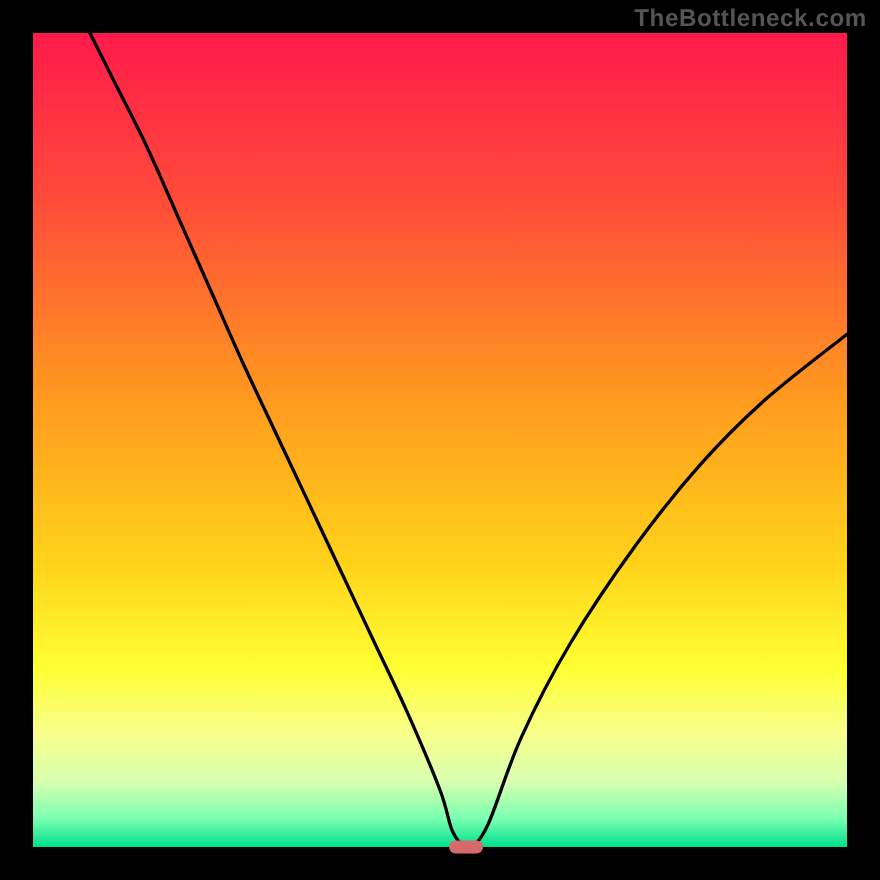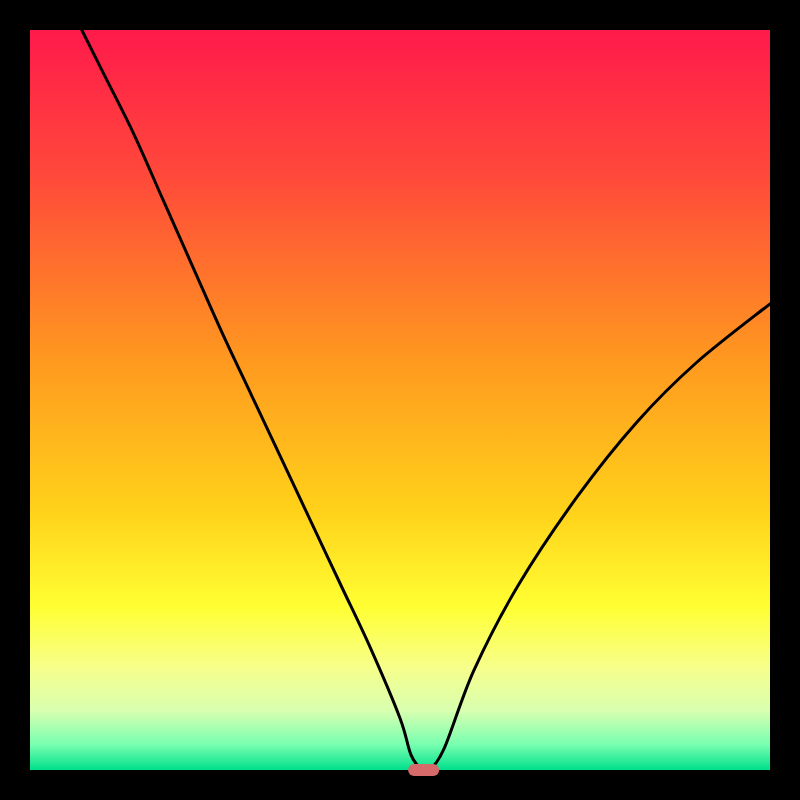--- a/index.html
+++ b/index.html
@@ -32,20 +32,21 @@
     left: 0;
     width: 800px;
     height: 800px;
     z-index: 10;
   }
 </style>
 </head>
 <body>
 
 <div class="chart-container">
+  <div class="watermark">TheBottleneck.com</div>
   <svg class="chart" viewBox="0 0 800 800">
     <defs>
       <linearGradient id="bg-grad" x1="0" y1="0" x2="0" y2="1">
           <stop offset="0%" stop-color="#ff1a4b"></stop>
           <stop offset="20%" stop-color="#ff4a3a"></stop>
           <stop offset="45%" stop-color="#ff9a1f"></stop>
           <stop offset="65%" stop-color="#ffd21a"></stop>
           <stop offset="78%" stop-color="#ffff33"></stop>
           <stop offset="86%" stop-color="#f7ff8a"></stop>
           <stop offset="92%" stop-color="#d8ffb0"></stop>

